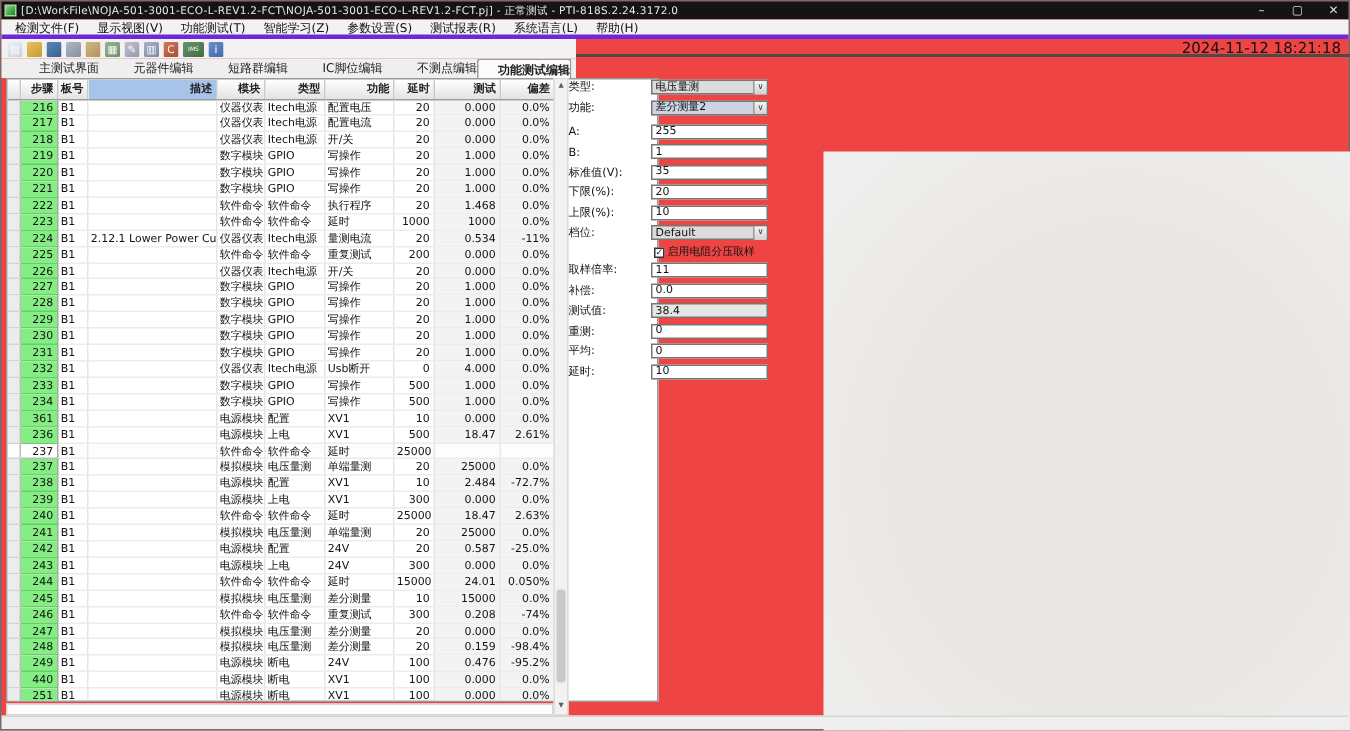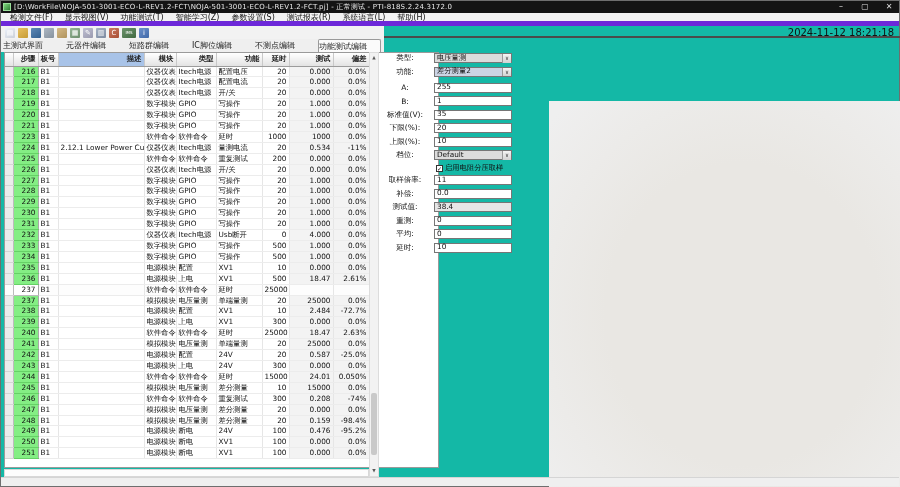--- a/index.html
+++ b/index.html
@@ -1,40 +1,40 @@
 <!DOCTYPE html>
 <html><head>
 <meta charset="utf-8">
 <style>
   * { margin:0; padding:0; box-sizing:border-box; }
   html,body { width:900px; height:487px; overflow:hidden; }
   body { font-family:"DejaVu Sans", sans-serif; background:#efefef; position:relative; }
-  #win { position:absolute; inset:0; background:#14b8a6; border:1px solid #6e6e6e; }
+  #win { position:absolute; inset:0; background:#ef4444; border:1px solid #6e6e6e; }
 
   
   #titlebar { position:absolute; left:0; top:0; width:100%; height:12px; background:#141414; color:#e8e8e8; display:flex; align-items:center; }
   #app-icon { width:8px; height:8px; margin:0 3px 0 2px; background:linear-gradient(135deg,#7fd67f,#2e7d32); border:1px solid #9adf9a; }
   #title-text { font-size:7px; white-space:nowrap; letter-spacing:.2px; }
   #win-controls { position:absolute; right:4px; top:0; height:12px; display:flex; gap:12px; align-items:center; }
   .win-btn { color:#dcdcdc; font-size:8px; line-height:12px; width:12px; text-align:center; cursor:pointer; }
 
   
-  #menubar { position:absolute; left:0; top:12px; width:100%; height:13px; background:#f2f2f2; border-bottom:5px solid #6d28d9; display:flex; align-items:center; padding-left:3px; }
+  #menubar { position:absolute; left:0; top:12px; width:100%; height:13px; background:#f2f2f2; border-bottom:3px solid #6d28d9; display:flex; align-items:center; padding-left:3px; }
   .menu-item { font-size:8px; color:#111; padding:0 6px; line-height:13px; }
 
   
   #toolbar { position:absolute; left:0; top:25px; width:383px; height:13px; background:#f2f2f2; display:flex; align-items:center; gap:3px; padding-left:4px; }
   .tb-icon { width:10px; height:10px; border-radius:1px; font-size:7px; line-height:10px; text-align:center; color:#fff; }
   #datetime { position:absolute; right:5px; top:26px; font-size:10px; color:#111; }
   #dark-rule { position:absolute; left:383px; top:35px; width:516px; height:2px; background:#4b4b4b; }
 
   
   #tabstrip { position:absolute; left:0; top:38px; width:383px; height:13px; background:#efefef; display:flex; padding-left:2px; }
-  .tab { width:63px; text-align:left; font-size:8px; line-height:13px; color:#222; }
-  .tab.active { background:#fbfbfb; border:1px solid #9a9a9a; border-bottom:none; border-radius:2px 2px 0 0; font-weight:normal; }
+  .tab { width:63px; text-align:right; font-size:8px; line-height:13px; color:#222; }
+  .tab.active { background:#fbfbfb; border:1px solid #9a9a9a; border-bottom:none; border-radius:2px 2px 0 0; font-weight:bold; }
 
   
   #grid-wrap { position:absolute; left:3px; top:51px; width:435px; height:416px; background:#fff; border:1px solid #9a9a9a; overflow:hidden; }
   table { border-collapse:collapse; table-layout:fixed; width:364px; }
   th { height:13px; font-size:7.4px; font-weight:bold; color:#222; background:linear-gradient(#ffffff,#e3e3e3); border-right:1px solid #c9c9c9; border-bottom:1px solid #9c9c9c; padding:0 2px; text-align:right; white-space:nowrap; overflow:hidden; }
   th.num { text-align:right; }
   th.hl { background:#a8c3e8; }
   td { height:9.9px; font-size:7.3px; color:#111; border-right:1px solid #e6e6e6; border-bottom:1px solid #ececec; padding:0 2px; white-space:nowrap; overflow:hidden; line-height:9.9px; }
   td.gutter { background:#ececec; border-right:1px solid #bcbcbc; border-bottom:1px solid #d5d5d5; }
   td.step { text-align:right; background:#84ee84; border-right:1px solid #a8a8a8; border-bottom:1px solid #66d066; }
@@ -48,21 +48,21 @@
   .sb-arrow { position:absolute; left:0; width:8px; height:10px; font-size:4.5px; color:#5a5a5a; text-align:center; line-height:10px; background:#f2f2f2; }
   #sb-up { top:0; }
   #sb-down { bottom:0; }
   #sb-thumb { position:absolute; left:1px; top:340px; width:6px; height:62px; background:#c9c9c9; border-radius:2px; }
   #hscroll { position:absolute; left:3px; top:468px; width:365px; height:8px; background:#fdfdfd; border:1px solid #d8d8d8; }
 
   
   #form-panel { position:absolute; left:378px; top:52px; width:140px; }
   .f-row { display:flex; align-items:center; margin-bottom:3.5px; height:10px; }
   .f-row.gap { margin-top:6px; }
-  .f-label { width:55px; text-align:center; font-size:7.5px; color:#111; padding-right:3px; white-space:nowrap; }
+  .f-label { width:55px; text-align:left; font-size:7.5px; color:#111; padding-right:3px; white-space:nowrap; }
   .f-control { width:78px; height:10px; border:1px solid #767676; background:#fff; font-size:7.3px; line-height:8.5px; padding:0 2px; color:#111; display:flex; align-items:center; }
   .f-control.ro { background:#e6e6e6; }
   .f-select { background:#dcdcdc; position:relative; padding-right:10px; }
   .f-select.hlite { background:#ccd4e4; }
   .sel-arrow { position:absolute; right:0; top:0; width:9px; height:8.5px; background:linear-gradient(#f5f5f5,#d2d2d2); border-left:1px solid #9a9a9a; font-size:5.5px; color:#333; text-align:center; line-height:8.5px; }
   .cb-row { display:flex; align-items:center; margin:2px 0 2.5px 57px; height:9px; }
   .cb-box { width:7px; height:7px; border:1px solid #333; background:#fff; font-size:6px; line-height:6px; text-align:center; color:#111; margin-right:2px; }
   .cb-label { font-size:7.3px; color:#111; white-space:nowrap; }
 
   
@@ -217,20 +217,32 @@
             <td></td>
             <td>数字模块</td>
             <td>GPIO</td>
             <td>写操作</td>
             <td class="num">20</td>
             <td class="num shade">1.000</td>
             <td class="num shade">0.0%</td>
           </tr>
           <tr>
             <td class="gutter"></td>
+            <td class="step num">222</td>
+            <td>B1</td>
+            <td></td>
+            <td>软件命令</td>
+            <td>软件命令</td>
+            <td>执行程序</td>
+            <td class="num">20</td>
+            <td class="num shade">1.468</td>
+            <td class="num shade">0.0%</td>
+          </tr>
+          <tr>
+            <td class="gutter"></td>
             <td class="step num">223</td>
             <td>B1</td>
             <td></td>
             <td>软件命令</td>
             <td>软件命令</td>
             <td>延时</td>
             <td class="num">1000</td>
             <td class="num shade">1000</td>
             <td class="num shade">0.0%</td>
           </tr>
@@ -361,21 +373,21 @@
             <td></td>
             <td>数字模块</td>
             <td>GPIO</td>
             <td>写操作</td>
             <td class="num">500</td>
             <td class="num shade">1.000</td>
             <td class="num shade">0.0%</td>
           </tr>
           <tr>
             <td class="gutter"></td>
-            <td class="step num">235</td>
+            <td class="step num">361</td>
             <td>B1</td>
             <td></td>
             <td>电源模块</td>
             <td>配置</td>
             <td>XV1</td>
             <td class="num">10</td>
             <td class="num shade">0.000</td>
             <td class="num shade">0.0%</td>
           </tr>
           <tr>
@@ -553,21 +565,21 @@
             <td></td>
             <td>电源模块</td>
             <td>断电</td>
             <td>24V</td>
             <td class="num">100</td>
             <td class="num shade">0.476</td>
             <td class="num shade">-95.2%</td>
           </tr>
           <tr>
             <td class="gutter"></td>
-            <td class="step num">250</td>
+            <td class="step num">440</td>
             <td>B1</td>
             <td></td>
             <td>电源模块</td>
             <td>断电</td>
             <td>XV1</td>
             <td class="num">100</td>
             <td class="num shade">0.000</td>
             <td class="num shade">0.0%</td>
           </tr>
           <tr>

